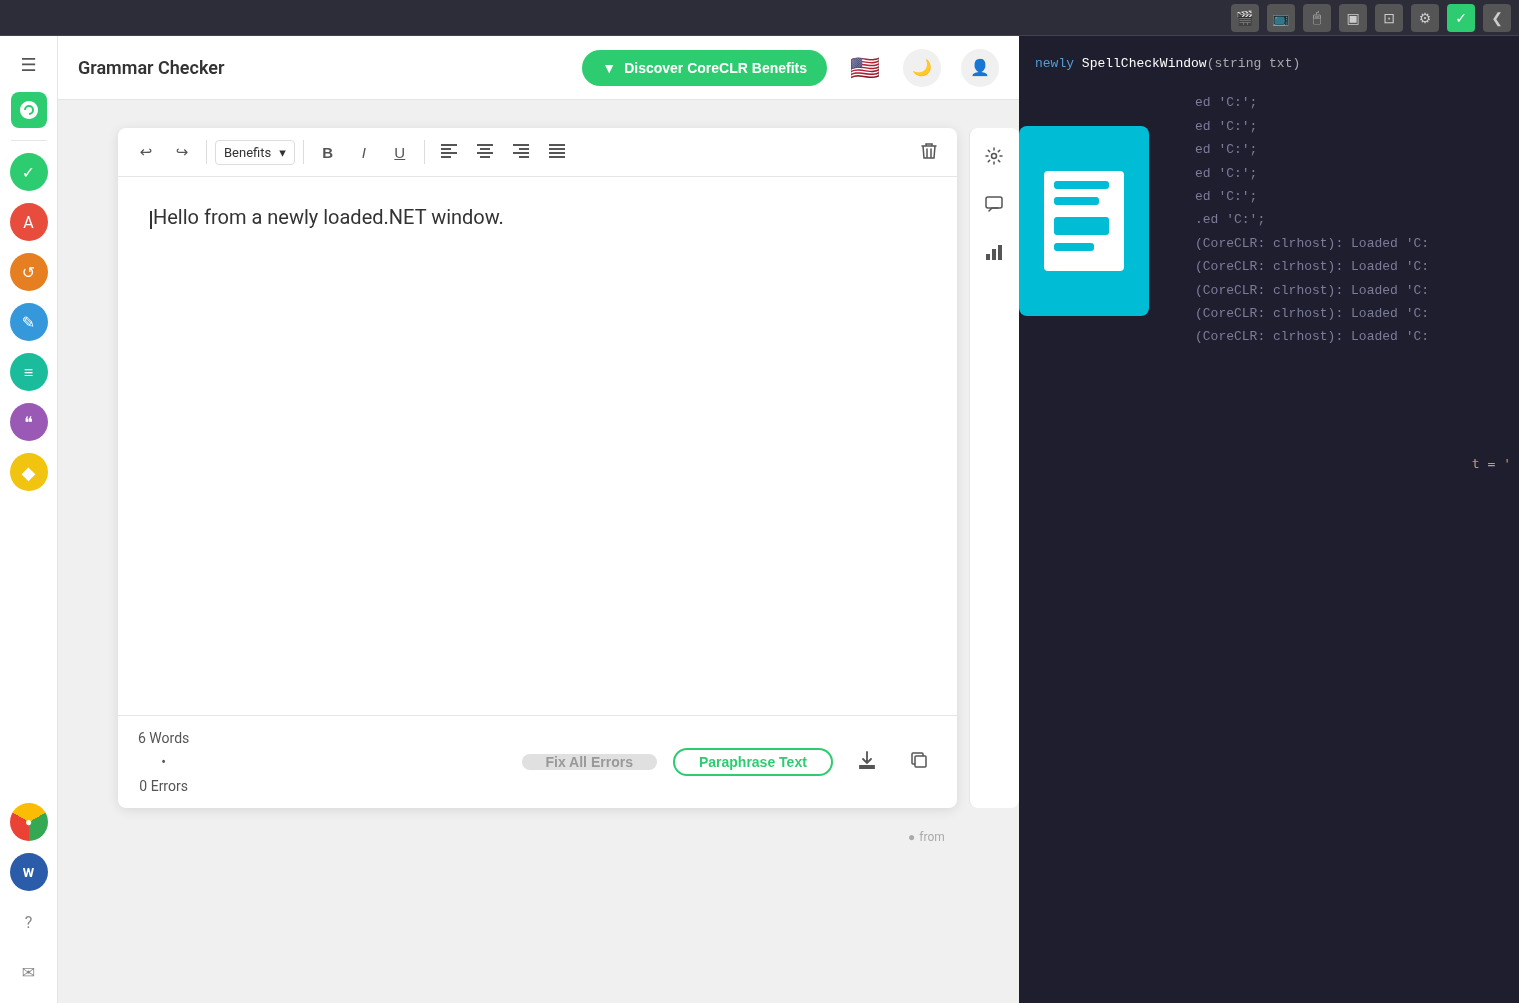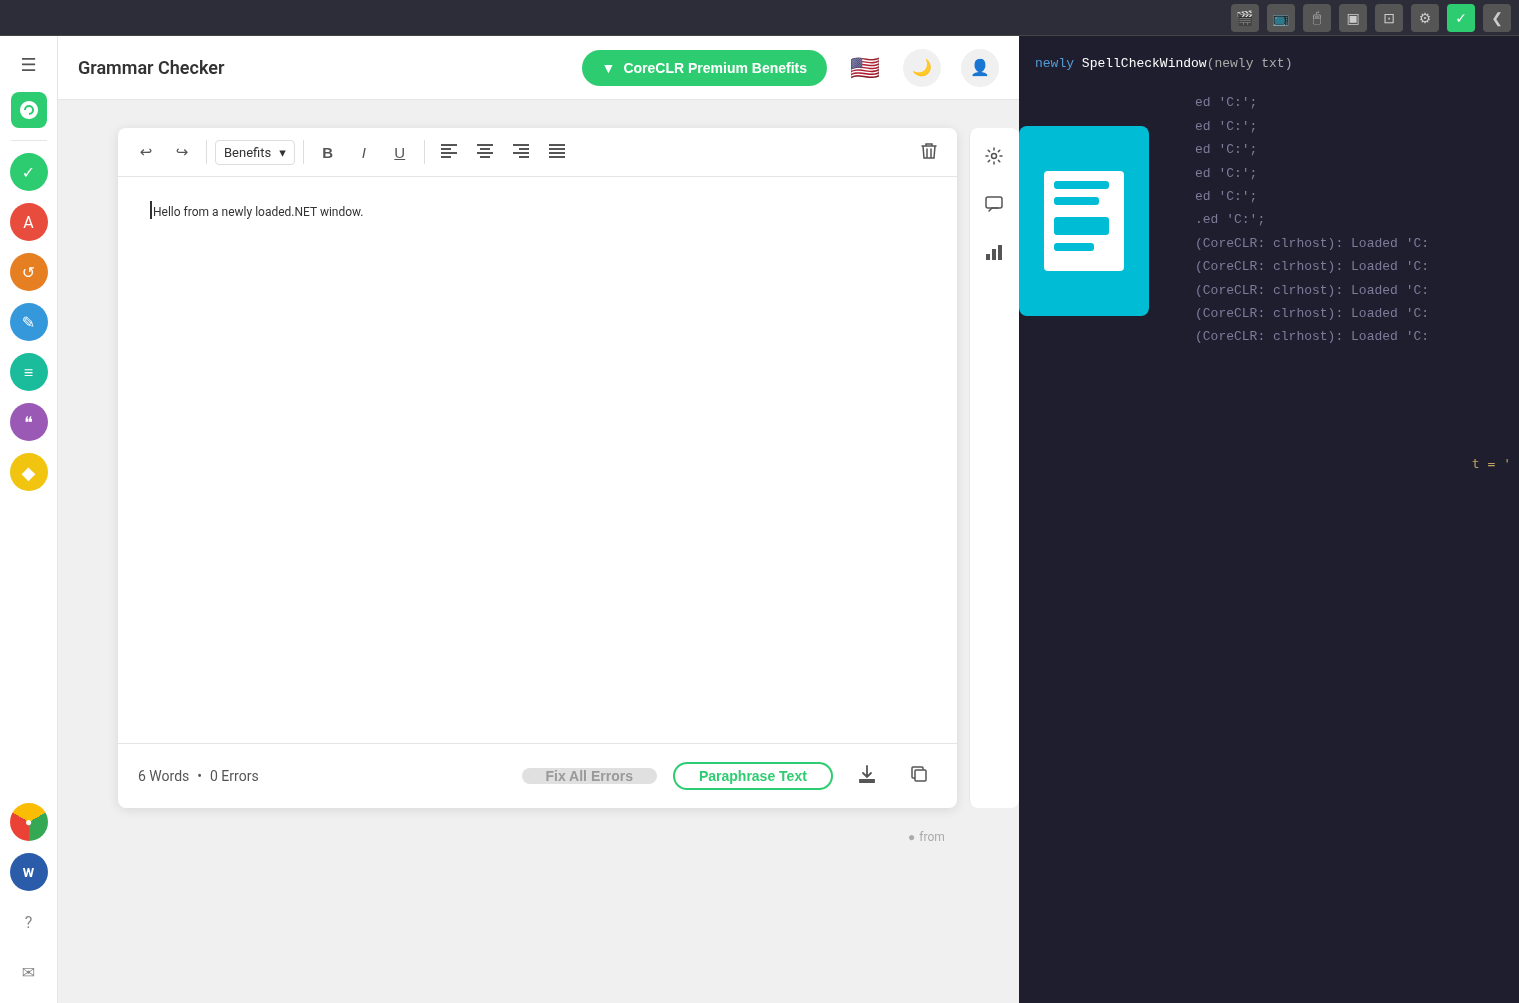--- a/index.html
+++ b/index.html
@@ -154,21 +154,21 @@
     
     .editor-content {
       flex: 1;
       padding: 24px 32px;
       font-size: 16px;
       color: #333;
       line-height: 1.6;
       overflow-y: auto;
     }
     .editor-text {
-      font-size: 12px;
+      font-size: 20px;
       color: #333;
     }
     .cursor-pos {
       display: inline-block;
       width: 2px;
       height: 18px;
       background: #333;
       vertical-align: text-bottom;
       margin-right: 1px;
       animation: blink 1s step-end infinite;
@@ -179,21 +179,21 @@
     .editor-footer {
       padding: 14px 20px;
       border-top: 1px solid #e5e5e5;
       display: flex;
       align-items: center;
       gap: 16px;
     }
     .footer-stats {
       font-size: 14px;
       color: #555;
-      display: flex; align-items: center; gap: 8px;
+      display: flex; align-items: center; gap: 8px; flex-direction: column;
     }
     .footer-dot { color: #555; }
     .footer-spacer { flex: 1; }
     .fix-all-btn {
       background: #e0e0e0;
       color: #999;
       border: none;
       border-radius: 24px;
       padding: 0 24px;
       font-size: 14px;
@@ -352,21 +352,21 @@
     </div>
   </div>
 
   <div class="quillbot-section">
 
     <div class="quillbot-topbar">
       <div class="topnav-title">Grammar Checker</div>
       <div style="flex:1;"></div>
       <button class="topnav-premium-btn">
         <span>▼</span>
-        <span>CoreCLR Premium Benefits</span>
+        <span>Discover CoreCLR Benefits</span>
       </button>
       <div class="topnav-flag">
         <span>🇺🇸</span>
       </div>
       <button class="topnav-btn">
         <span>🌙</span>
       </button>
       <button class="topnav-btn">
         <span>👤</span>
       </button>
@@ -526,21 +526,21 @@
         <div style="width:80px; height:100px; background:white; border-radius:4px; display:flex; flex-direction:column; align-items:flex-start; padding:10px 10px; gap:8px;">
           <div style="width:55px; height:8px; background:#00bcd4; border-radius:3px;"></div>
           <div style="width:45px; height:8px; background:#00bcd4; border-radius:3px;"></div>
           <div style="width:55px; height:18px; background:#00bcd4; border-radius:3px; margin-top:4px;"></div>
           <div style="width:40px; height:8px; background:#00bcd4; border-radius:3px;"></div>
         </div>
       </div>
 
       <div class="code-lines">
         <div class="code-line">
-          <span style="color:#569cd6;">newly</span> <span style="color:#ffffff;">SpellCheckWindow</span><span style="color:#aaa;">(newly txt)</span>
+          <span style="color:#569cd6;">newly</span> <span style="color:#ffffff;">SpellCheckWindow</span><span style="color:#aaa;">(string txt)</span>
         </div>
         <div style="height:16px;"></div>
         <div style="padding-left:160px;">
           <div class="code-line"><span style="color:#7c7c9a;">ed 'C:';</span></div>
           <div class="code-line"><span style="color:#7c7c9a;">ed 'C:';</span></div>
           <div class="code-line"><span style="color:#7c7c9a;">ed 'C:';</span></div>
           <div class="code-line"><span style="color:#7c7c9a;">ed 'C:';</span></div>
           <div class="code-line"><span style="color:#7c7c9a;">ed 'C:';</span></div>
           <div class="code-line"><span style="color:#7c7c9a;margin-top:36px;">.ed 'C:';</span></div>
           <div class="code-line"><span style="color:#7c7c9a;">(CoreCLR: clrhost): Loaded 'C:</span></div>

